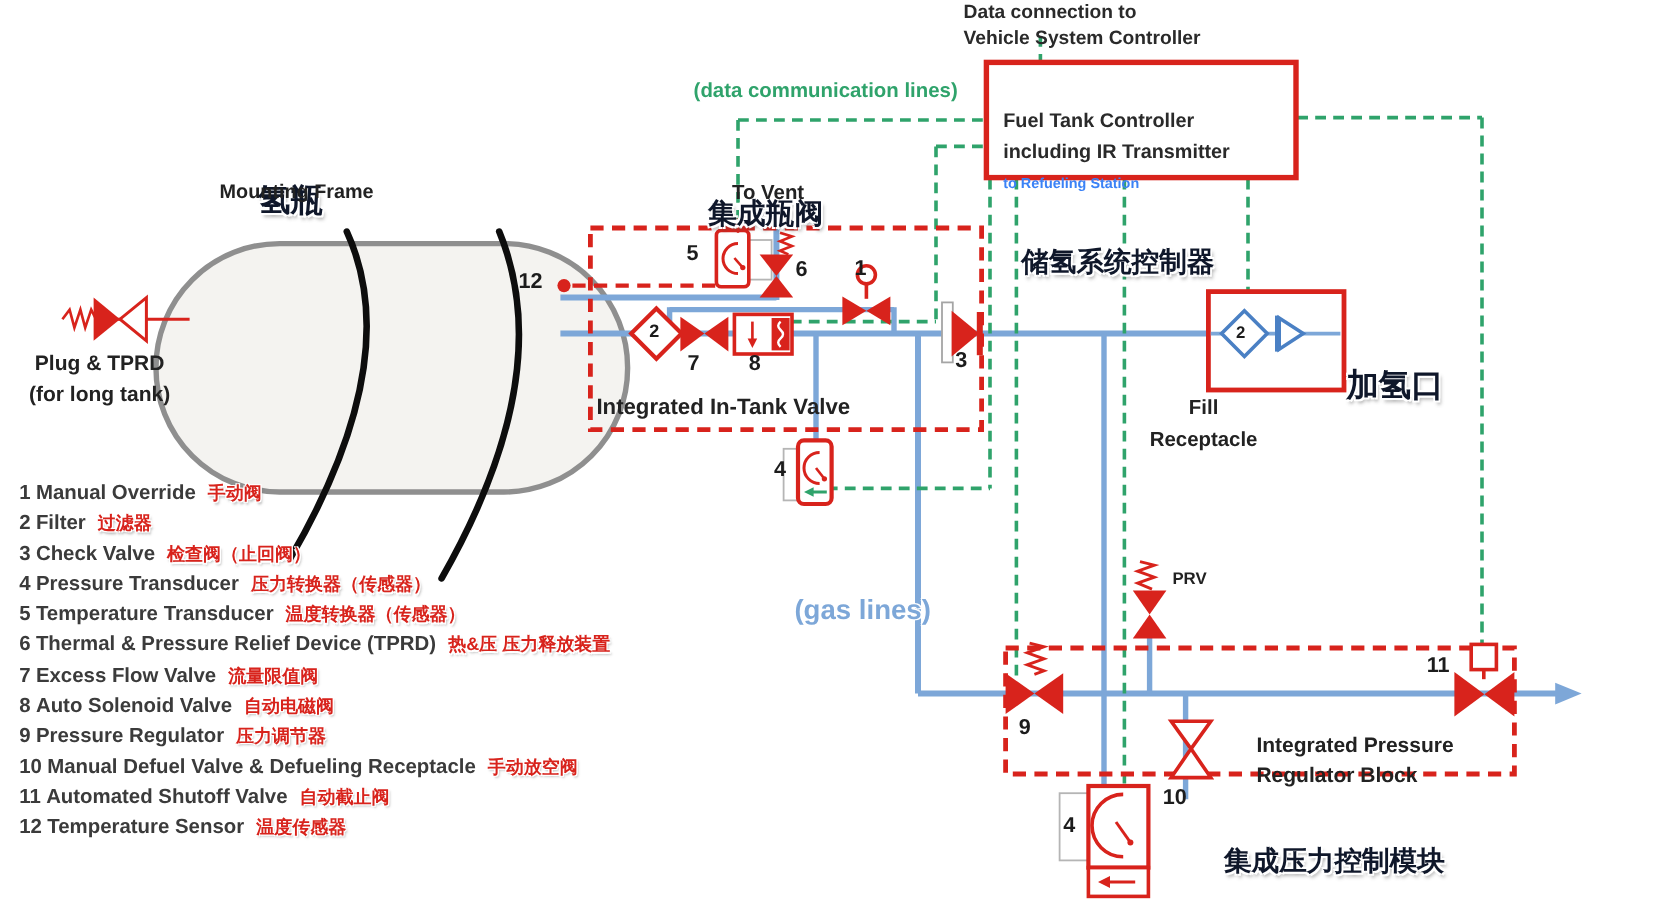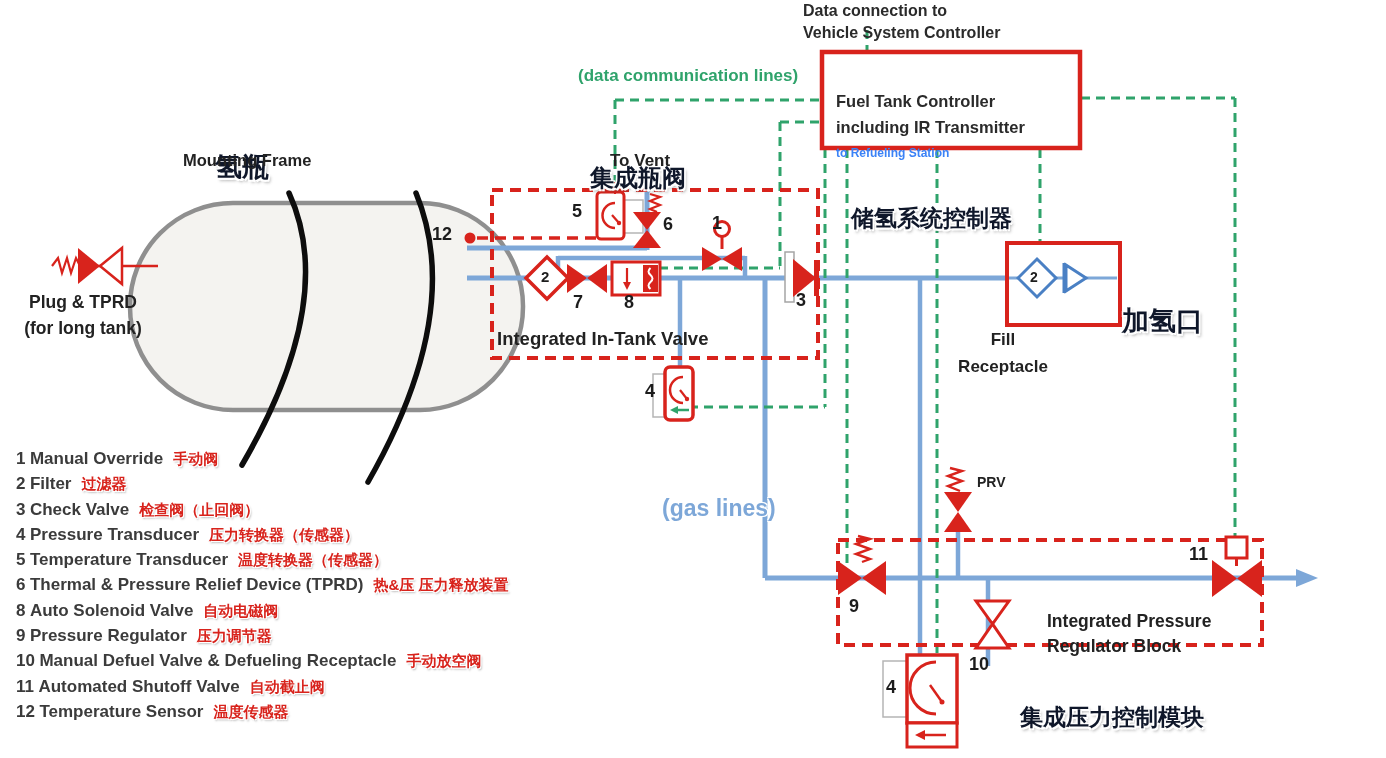--- a/index.html
+++ b/index.html
@@ -9,21 +9,21 @@
   .lbl{position:absolute;white-space:nowrap;}
   .blk{color:#222;font-weight:700;}
   .cn{color:#0f172a;font-weight:700;
       text-shadow:-1.5px -1.5px 0 #fff,1.5px -1.5px 0 #fff,-1.5px 1.5px 0 #fff,1.5px 1.5px 0 #fff,2px 3px 3px rgba(80,80,80,.45);margin-top:48px;}
   .green-lbl{color:#2fa36b;font-weight:700;
       text-shadow:-1px -1px 0 #fff,1px -1px 0 #fff,-1px 1px 0 #fff,1px 1px 0 #fff;}
   .blue-lbl{color:#7da7d8;font-weight:700;
       text-shadow:-1px -1px 0 #fff,1px -1px 0 #fff,-1px 1px 0 #fff,1px 1px 0 #fff;}
   .marker{position:absolute;color:#1c1c1c;font-weight:700;font-size:18px;}
   .ctr{text-align:center;}
-  #legend{position:absolute;left:16px;top:398px;margin-top:48px;}
+  #legend{position:absolute;left:16px;top:398px;}
   .leg-row{height:25.3px;line-height:25.3px;white-space:nowrap;}
   .leg-en{color:#3b3b3b;font-weight:700;font-size:17px;}
   .leg-cn{color:#d8231c;font-weight:700;font-size:15px;margin-left:10px;
       text-shadow:-1px -1px 0 #fff,1px -1px 0 #fff,-1px 1px 0 #fff,1px 1px 0 #fff,1.5px 2px 2px rgba(80,80,80,.4);}
 </style>
 </head>
 <body>
 
 <div id="stage">
 
@@ -239,20 +239,21 @@
   <div class="marker" style="left:886px;top:677px;">4</div>
   <div class="marker" style="left:1030px;top:269px;font-size:14px;">2</div>
 
   <div id="legend">
     <div class="leg-row"><span class="leg-en">1</span> <span class="leg-en">Manual Override</span><span class="leg-cn">手动阀</span></div>
     <div class="leg-row"><span class="leg-en">2</span> <span class="leg-en">Filter</span><span class="leg-cn">过滤器</span></div>
     <div class="leg-row"><span class="leg-en">3</span> <span class="leg-en">Check Valve</span><span class="leg-cn">检查阀（止回阀）</span></div>
     <div class="leg-row"><span class="leg-en">4</span> <span class="leg-en">Pressure Transducer</span><span class="leg-cn">压力转换器（传感器）</span></div>
     <div class="leg-row"><span class="leg-en">5</span> <span class="leg-en">Temperature Transducer</span><span class="leg-cn">温度转换器（传感器）</span></div>
     <div class="leg-row"><span class="leg-en">6</span> <span class="leg-en">Thermal &amp; Pressure Relief Device (TPRD)</span><span class="leg-cn">热&amp;压 压力释放装置</span></div>
+    <div class="leg-row"><span class="leg-en">7</span> <span class="leg-en">Excess Flow Valve</span><span class="leg-cn">流量限值阀</span></div>
     <div class="leg-row"><span class="leg-en">8</span> <span class="leg-en">Auto Solenoid Valve</span><span class="leg-cn">自动电磁阀</span></div>
     <div class="leg-row"><span class="leg-en">9</span> <span class="leg-en">Pressure Regulator</span><span class="leg-cn">压力调节器</span></div>
     <div class="leg-row"><span class="leg-en">10</span> <span class="leg-en">Manual Defuel Valve &amp; Defueling Receptacle</span><span class="leg-cn">手动放空阀</span></div>
     <div class="leg-row"><span class="leg-en">11</span> <span class="leg-en">Automated Shutoff Valve</span><span class="leg-cn">自动截止阀</span></div>
     <div class="leg-row"><span class="leg-en">12</span> <span class="leg-en">Temperature Sensor</span><span class="leg-cn">温度传感器</span></div>
   </div>
 
 </div>
 
 </body></html>

